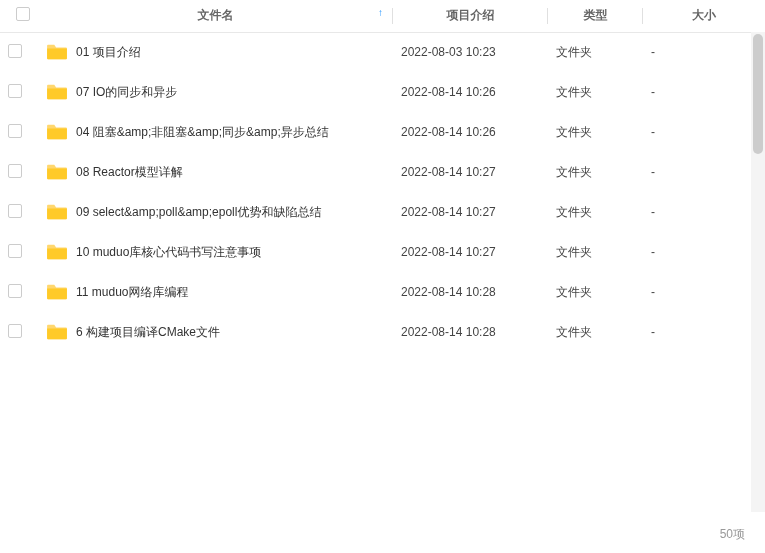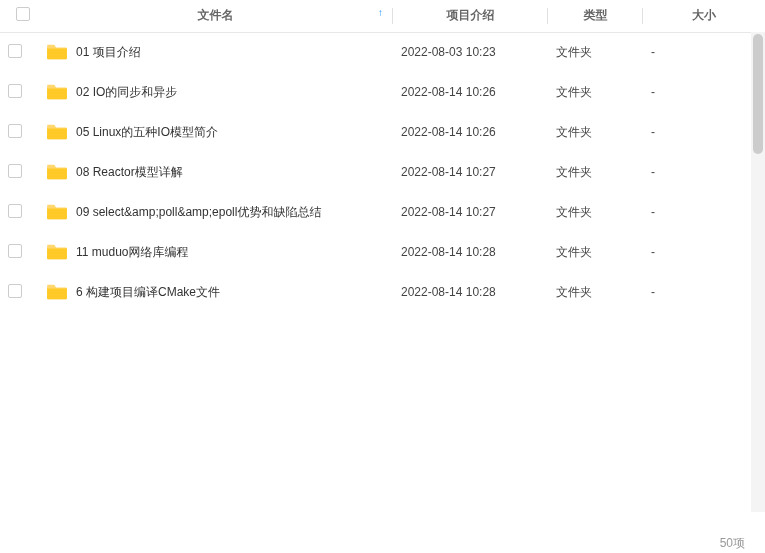--- a/index.html
+++ b/index.html
@@ -84,21 +84,21 @@
   width: 10px;
   left: 2px;
   top: 2px;
   height: 120px;
   background: #ccc;
   border-radius: 5px;
 }
 .footer {
   position: absolute;
   right: 20px;
-  bottom: 1px;
+  bottom: 10px;
   color: #999;
   font-size: 12px;
 }
 .header-divider {
   position: absolute;
   right: 0;
   top: 8px;
   height: 16px;
   width: 1px;
   background: #e0e0e0;
@@ -152,38 +152,38 @@
       <tr class="row">
     <td class="cell col-checkbox">
       <span class="checkbox"></span>
     </td>
     <td class="cell col-name">
       <div class="name-cell">
         <span class="folder-icon"><svg viewBox="0 0 24 20" width="22" height="18">
 <path d="M2 2 h7 l2 3 h11 a1 1 0 0 1 1 1 v11 a1 1 0 0 1 -1 1 h-20 a1 1 0 0 1 -1 -1 v-14 a1 1 0 0 1 1 -1 z" fill="#ffd76e"></path>
 <path d="M1 6 h22 v11 a1 1 0 0 1 -1 1 h-20 a1 1 0 0 1 -1 -1 z" fill="#ffca28"></path>
 </svg></span>
-        <span class="file-name">02 IO的同步和异步</span>
+        <span class="file-name">07 IO的同步和异步</span>
       </div>
     </td>
     <td class="cell col-mtime">2022-08-14 10:26</td>
     <td class="cell col-type">文件夹</td>
     <td class="cell col-size">-</td>
   </tr>
       <tr class="row">
     <td class="cell col-checkbox">
       <span class="checkbox"></span>
     </td>
     <td class="cell col-name">
       <div class="name-cell">
         <span class="folder-icon"><svg viewBox="0 0 24 20" width="22" height="18">
 <path d="M2 2 h7 l2 3 h11 a1 1 0 0 1 1 1 v11 a1 1 0 0 1 -1 1 h-20 a1 1 0 0 1 -1 -1 v-14 a1 1 0 0 1 1 -1 z" fill="#ffd76e"></path>
 <path d="M1 6 h22 v11 a1 1 0 0 1 -1 1 h-20 a1 1 0 0 1 -1 -1 z" fill="#ffca28"></path>
 </svg></span>
-        <span class="file-name">05 Linux的五种IO模型简介</span>
+        <span class="file-name">04 阻塞&amp;amp;非阻塞&amp;amp;同步&amp;amp;异步总结</span>
       </div>
     </td>
     <td class="cell col-mtime">2022-08-14 10:26</td>
     <td class="cell col-type">文件夹</td>
     <td class="cell col-size">-</td>
   </tr>
       <tr class="row">
     <td class="cell col-checkbox">
       <span class="checkbox"></span>
     </td>
@@ -204,20 +204,37 @@
     <td class="cell col-checkbox">
       <span class="checkbox"></span>
     </td>
     <td class="cell col-name">
       <div class="name-cell">
         <span class="folder-icon"><svg viewBox="0 0 24 20" width="22" height="18">
 <path d="M2 2 h7 l2 3 h11 a1 1 0 0 1 1 1 v11 a1 1 0 0 1 -1 1 h-20 a1 1 0 0 1 -1 -1 v-14 a1 1 0 0 1 1 -1 z" fill="#ffd76e"></path>
 <path d="M1 6 h22 v11 a1 1 0 0 1 -1 1 h-20 a1 1 0 0 1 -1 -1 z" fill="#ffca28"></path>
 </svg></span>
         <span class="file-name">09 select&amp;amp;poll&amp;amp;epoll优势和缺陷总结</span>
+      </div>
+    </td>
+    <td class="cell col-mtime">2022-08-14 10:27</td>
+    <td class="cell col-type">文件夹</td>
+    <td class="cell col-size">-</td>
+  </tr>
+      <tr class="row">
+    <td class="cell col-checkbox">
+      <span class="checkbox"></span>
+    </td>
+    <td class="cell col-name">
+      <div class="name-cell">
+        <span class="folder-icon"><svg viewBox="0 0 24 20" width="22" height="18">
+<path d="M2 2 h7 l2 3 h11 a1 1 0 0 1 1 1 v11 a1 1 0 0 1 -1 1 h-20 a1 1 0 0 1 -1 -1 v-14 a1 1 0 0 1 1 -1 z" fill="#ffd76e"></path>
+<path d="M1 6 h22 v11 a1 1 0 0 1 -1 1 h-20 a1 1 0 0 1 -1 -1 z" fill="#ffca28"></path>
+</svg></span>
+        <span class="file-name">10 muduo库核心代码书写注意事项</span>
       </div>
     </td>
     <td class="cell col-mtime">2022-08-14 10:27</td>
     <td class="cell col-type">文件夹</td>
     <td class="cell col-size">-</td>
   </tr>
       <tr class="row">
     <td class="cell col-checkbox">
       <span class="checkbox"></span>
     </td>

